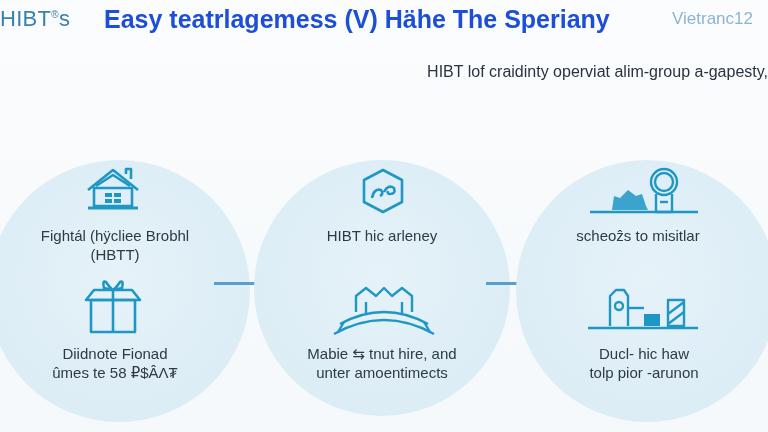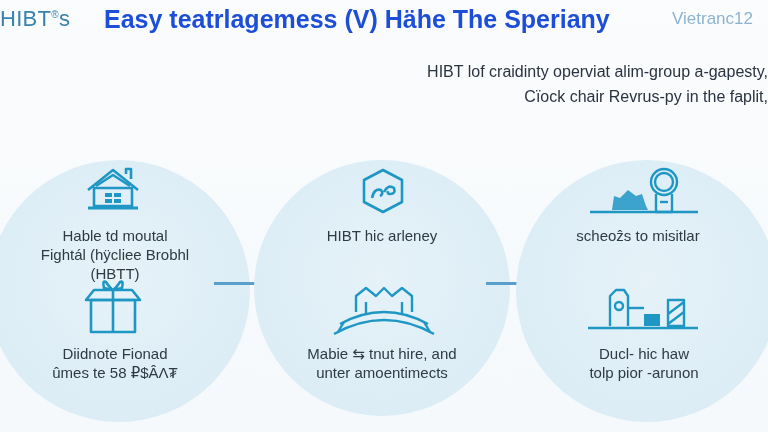--- a/index.html
+++ b/index.html
@@ -48,41 +48,39 @@
 <body>
 
 <div class="header">
   <div class="brand"><span>HIBT</span><sup>®</sup><span>s</span></div>
   <div class="title">Easy teatrlagemess (V) Hähe The Speriany</div>
   <div class="badge">Vietranc12</div>
 </div>
 
 <div class="subtitle">
   <div>HIBT lof craidinty operviat alim-group a-gapesty,</div>
-  <div>Cïock chair Revrus-py in the faplit,</div>
 </div>
 
 <div class="circle c1"></div>
 <svg class="icon" style="left:84px;top:166px" width="58" height="46" viewBox="0 0 58 46">
   <g fill="none" stroke="#1f97c4" stroke-width="2.6" stroke-linejoin="round">
     <path d="M4 24 L29 4 L54 24"></path>
     <path d="M12 20 L29 9 L46 20"></path>
     <path d="M42 8 L42 3 L47 3 L47 13"></path>
     <rect x="10" y="22" width="38" height="18"></rect>
     <path d="M4 42 L54 42" stroke-width="3"></path>
   </g>
   <g fill="#1f97c4">
       <rect x="21" y="27" width="7" height="4"></rect>
       <rect x="30" y="27" width="7" height="4"></rect>
       <rect x="21" y="33" width="7" height="4"></rect>
       <rect x="30" y="33" width="7" height="4"></rect>
     </g>
 </svg>
 <div class="label" style="left:15px;width:200px;top:226px">
-  <div>Hable td moutal</div>
   <div>Fightál (hÿcliee Brobhl</div>
   <div>(HBTT)</div>
 </div>
 <svg class="icon" style="left:84px;top:278px" width="58" height="56" viewBox="0 0 58 56">
   <g fill="none" stroke="#1f97c4" stroke-width="2.6" stroke-linejoin="round">
     <path d="M22 4 Q26 10 29 12 Q32 10 36 4 Q40 2 38 10 L29 12 L20 10 Q18 2 22 4Z"></path>
     <path d="M2 22 L10 12 L48 12 L56 22 Z"></path>
     <rect x="7" y="22" width="44" height="32"></rect>
     <path d="M29 12 L29 54"></path>
   </g>

